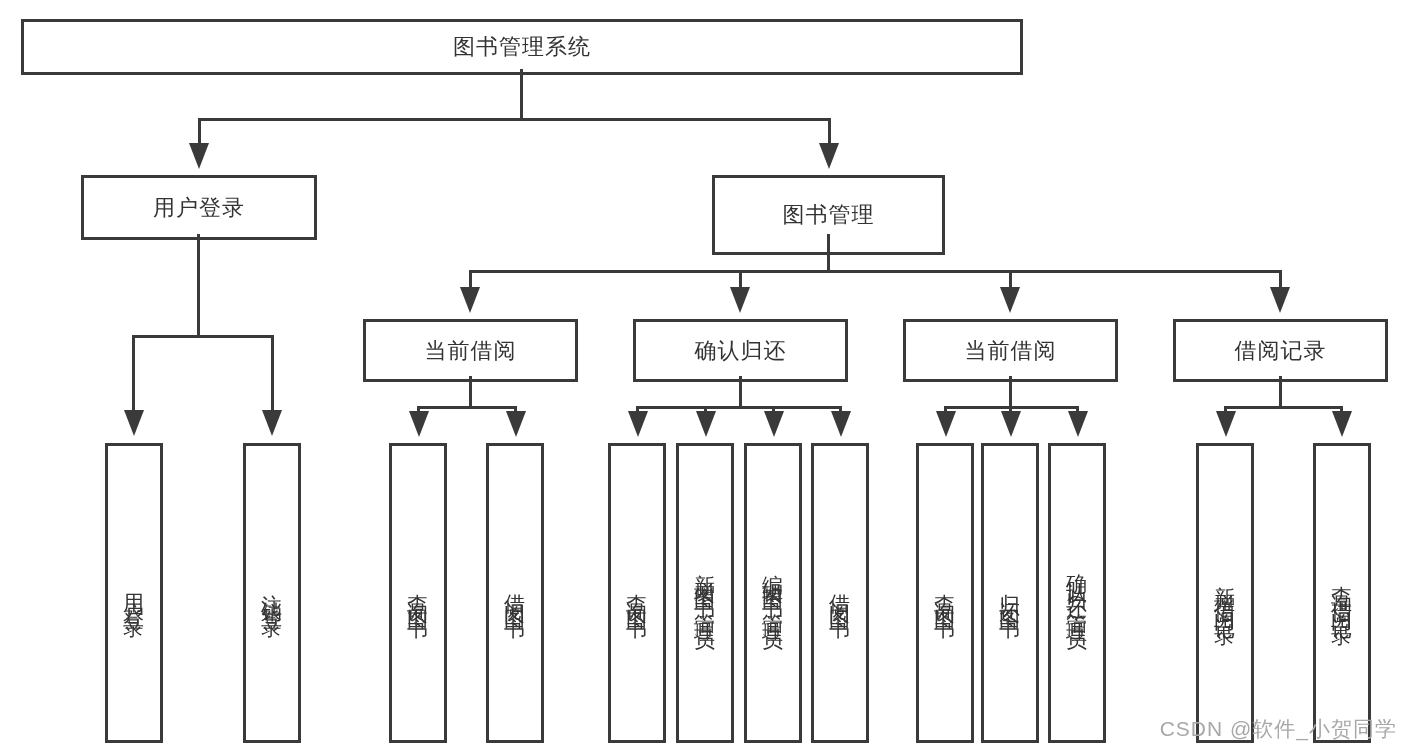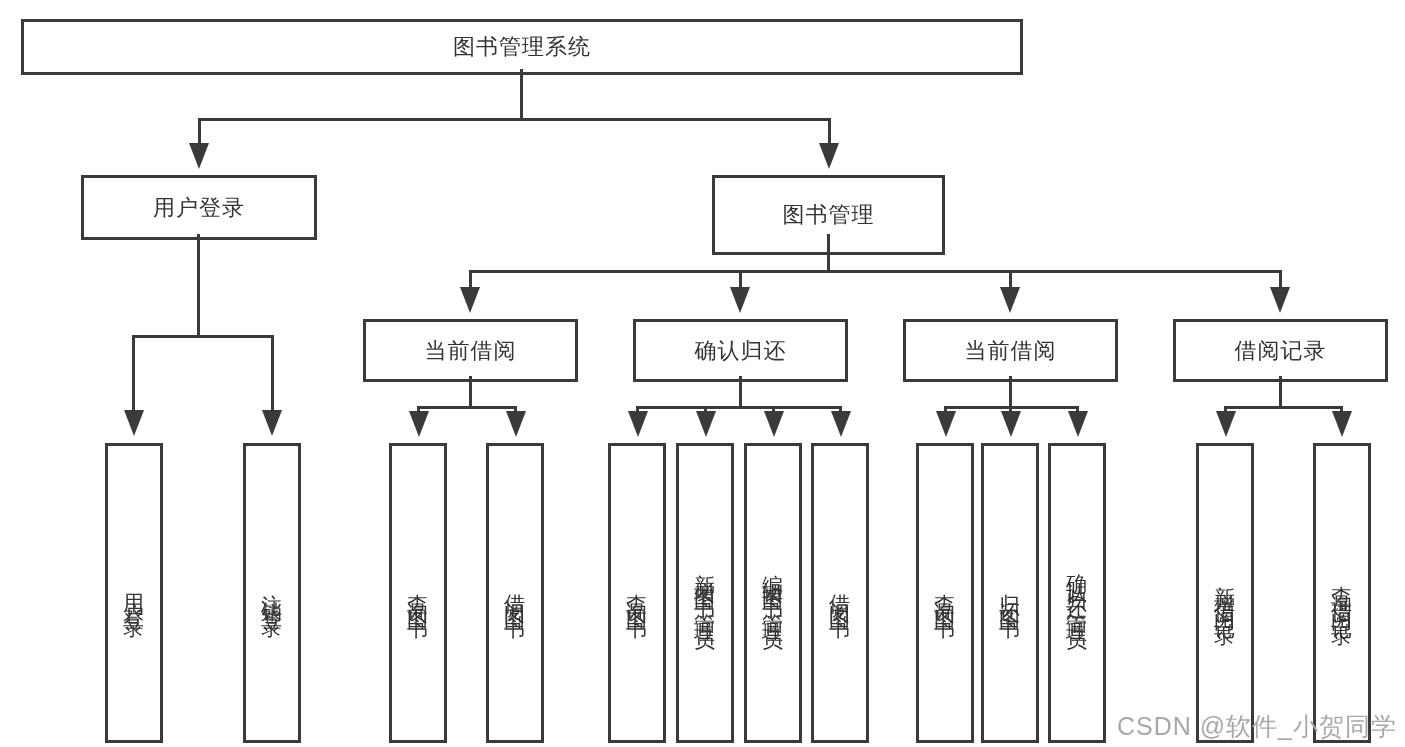--- a/index.html
+++ b/index.html
@@ -41,21 +41,21 @@
     position:absolute;
     width:0;height:0;
     border-left:10px solid transparent;
     border-right:10px solid transparent;
     border-top:26px solid var(--line);
   }
   .watermark{
     position:absolute;
     right:8px;
     bottom:4px;
-    font-size:25px;
+    font-size:21px;
     color:#a8a8a8;
     letter-spacing:1px;
     white-space:nowrap;
   }
 </style>
 </head>
 <body>
 
 <div class="canvas">
 

